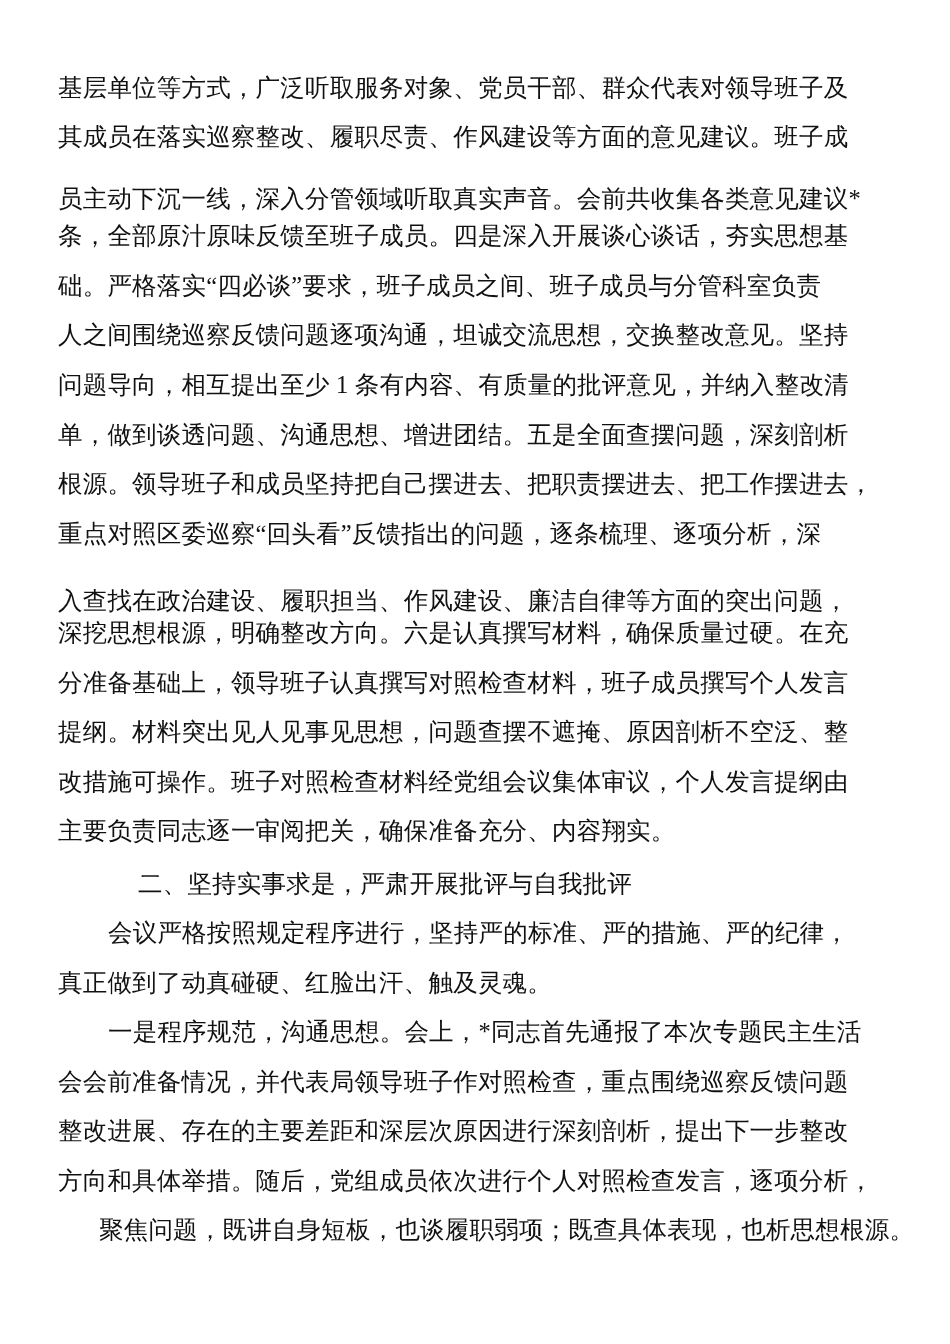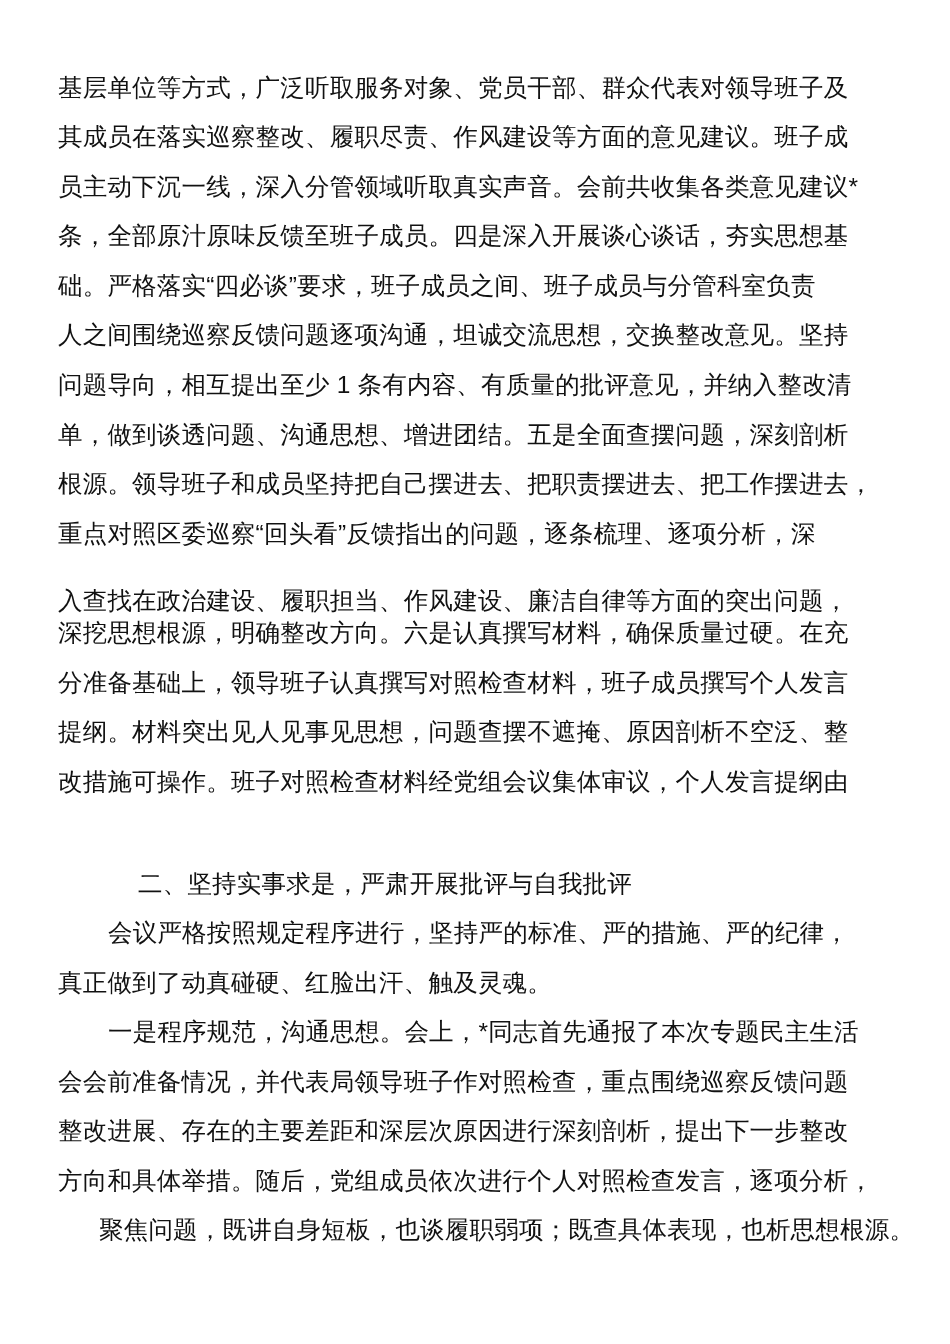--- a/index.html
+++ b/index.html
@@ -3,49 +3,50 @@
 <meta charset="utf-8">
 <style>
   html, body { margin: 0; padding: 0; background: #ffffff; }
   body { width: 950px; height: 1344px; overflow: hidden; position: relative; }
   .page { position: absolute; left: 0; top: 0; width: 950px; height: 1344px; background: #ffffff; }
   .line {
     position: absolute;
     left: 58px;
     width: 840px;
     height: 34px;
-    font-family: Liberation Sans, sans-serif;
+    font-family: Liberation Serif, serif;
     font-size: 24.5px;
     line-height: 34px;
     color: #111111;
     white-space: nowrap;
     letter-spacing: 0.2px;
   }
   .indent { left: 108px; width: 790px; }
 </style>
 </head>
 <body>
 
 <div class="page">
 
   <div class="line" style="top:71px;">基层单位等方式，广泛听取服务对象、党员干部、群众代表对领导班子及</div>
   <div class="line" style="top:120px;">其成员在落实巡察整改、履职尽责、作风建设等方面的意见建议。班子成</div>
-  <div class="line" style="top:170px;">员主动下沉一线，深入分管领域听取真实声音。会前共收集各类意见建议*</div>
+  <div class="line" style="top:182px;">员主动下沉一线，深入分管领域听取真实声音。会前共收集各类意见建议*</div>
   <div class="line" style="top:219px;">条，全部原汁原味反馈至班子成员。四是深入开展谈心谈话，夯实思想基</div>
   <div class="line" style="top:269px;">础。严格落实“四必谈”要求，班子成员之间、班子成员与分管科室负责</div>
   <div class="line" style="top:318px;">人之间围绕巡察反馈问题逐项沟通，坦诚交流思想，交换整改意见。坚持</div>
   <div class="line" style="top:368px;">问题导向，相互提出至少 1 条有内容、有质量的批评意见，并纳入整改清</div>
   <div class="line" style="top:418px;">单，做到谈透问题、沟通思想、增进团结。五是全面查摆问题，深刻剖析</div>
   <div class="line" style="top:467px;">根源。领导班子和成员坚持把自己摆进去、把职责摆进去、把工作摆进去，</div>
   <div class="line" style="top:517px;">重点对照区委巡察“回头看”反馈指出的问题，逐条梳理、逐项分析，深</div>
   <div class="line" style="top:566px;margin-top:18px;">入查找在政治建设、履职担当、作风建设、廉洁自律等方面的突出问题，</div>
   <div class="line" style="top:616px;">深挖思想根源，明确整改方向。六是认真撰写材料，确保质量过硬。在充</div>
   <div class="line" style="top:666px;">分准备基础上，领导班子认真撰写对照检查材料，班子成员撰写个人发言</div>
   <div class="line" style="top:715px;">提纲。材料突出见人见事见思想，问题查摆不遮掩、原因剖析不空泛、整</div>
   <div class="line" style="top:765px;">改措施可操作。班子对照检查材料经党组会议集体审议，个人发言提纲由</div>
+  <div class="line" style="top:814px;">主要负责同志逐一审阅把关，确保准备充分、内容翔实。</div>
 
   <div class="line indent" style="top:867px;margin-left:30px;">二、坚持实事求是，严肃开展批评与自我批评</div>
 
   <div class="line indent" style="top:916px;">会议严格按照规定程序进行，坚持严的标准、严的措施、严的纪律，</div>
   <div class="line" style="top:966px;">真正做到了动真碰硬、红脸出汗、触及灵魂。</div>
 
   <div class="line indent" style="top:1015px;">一是程序规范，沟通思想。会上，*同志首先通报了本次专题民主生活</div>
   <div class="line" style="top:1065px;">会会前准备情况，并代表局领导班子作对照检查，重点围绕巡察反馈问题</div>
   <div class="line" style="top:1114px;">整改进展、存在的主要差距和深层次原因进行深刻剖析，提出下一步整改</div>
   <div class="line" style="top:1164px;">方向和具体举措。随后，党组成员依次进行个人对照检查发言，逐项分析，</div>

